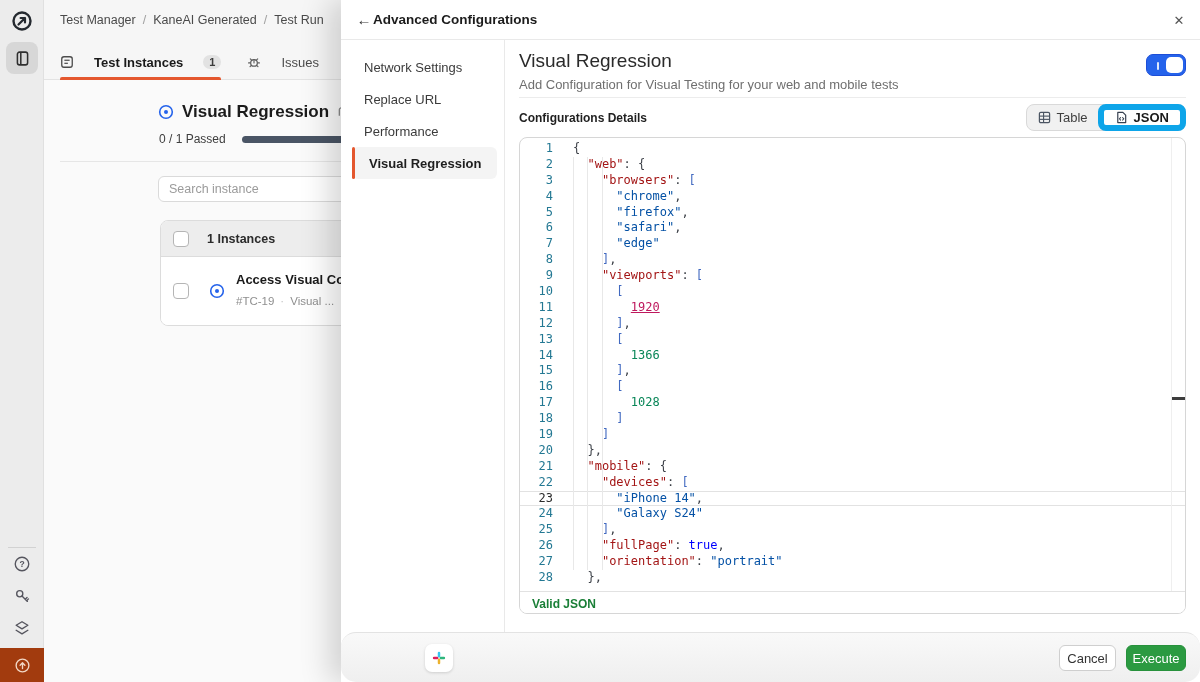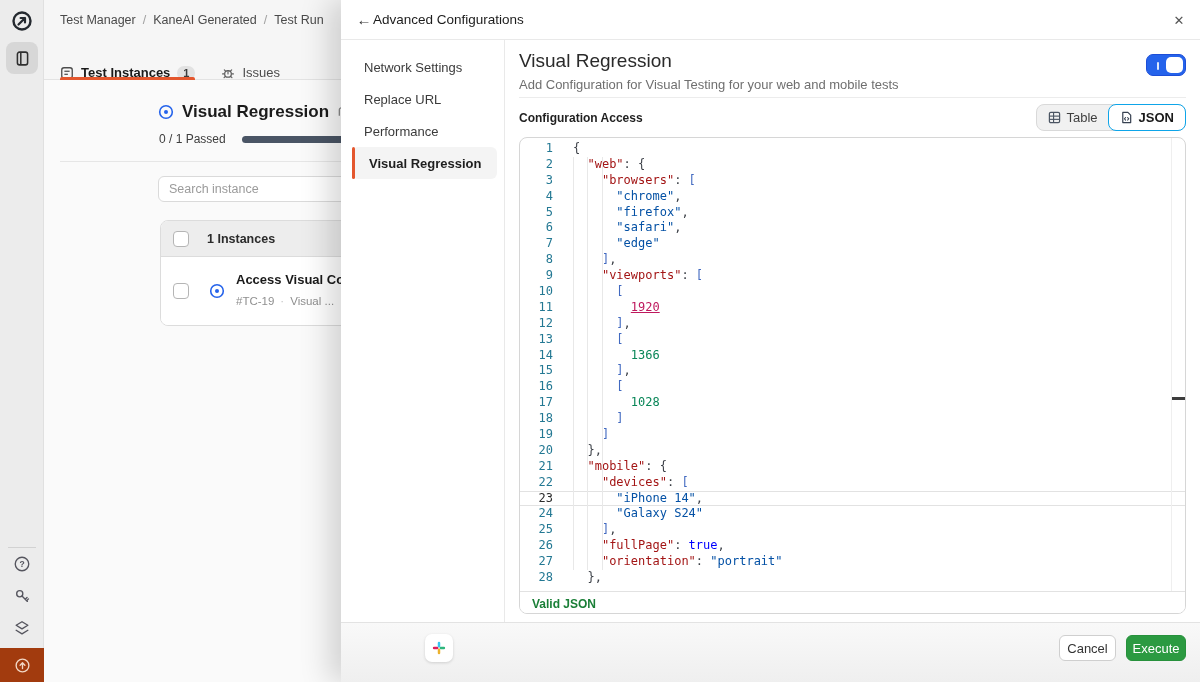--- a/index.html
+++ b/index.html
@@ -13,21 +13,21 @@
   .rail-div { position:absolute; left:8px; top:547px; width:28px; height:1px; background:#d2d2d2; }
   .rail-ico { position:absolute; left:13px; width:18px; height:18px; display:flex; align-items:center; justify-content:center; }
   .rail-block { position:absolute; left:0; top:648px; width:44px; height:34px; background:#a23b0e; display:flex; align-items:center; justify-content:center; }
 
   
   .bgpage { position:absolute; left:44px; top:0; width:1156px; height:682px; background:#fafafa; }
   .topbars { position:absolute; left:0; top:0; right:0; height:80px; background:#f6f6f6; border-bottom:1px solid #e3e3e3; }
   .breadcrumb { position:absolute; left:16px; top:13px; font-size:12.5px; color:#4a4a4a; display:flex; gap:7px; }
   .bc-sep { color:#a0a0a0; }
   .tabrow { position:absolute; left:16px; top:44px; height:36px; display:flex; gap:26px; align-items:center; }
-  .tab { position:relative; height:36px; display:flex; align-items:flex-end; gap:7px; font-size:13px; color:#4c4c4c; cursor:pointer; }
+  .tab { position:relative; height:36px; display:flex; align-items:center; gap:20px; font-size:13px; color:#4c4c4c; cursor:pointer; }
   .tab.active { color:#1a1a1a; font-weight:700; }
   .tab.active::after { content:""; position:absolute; left:0; right:0; bottom:0; height:3px; background:#e4572e; border-radius:2px 2px 0 0; }
   .badge { background:#e2e2e2; color:#3c3c3c; font-size:11px; font-weight:600; border-radius:9px; padding:1px 6px; }
 
   .bgheading { position:absolute; left:114px; top:102px; display:flex; align-items:center; gap:8px; }
   .bgheading .ttl { font-size:17px; font-weight:700; color:#1b1b1b; }
   .progress-row { position:absolute; left:115px; top:131px; display:flex; align-items:center; gap:16px; }
   .progress-label { font-size:12px; color:#3d3d3d; }
   .pbar { width:103px; height:7px; background:#4a5565; border-radius:4px; }
   .pdot { color:#c8c8c8; font-size:14px; }
@@ -43,56 +43,56 @@
   .trow { height:68px; position:relative; background:#fff; }
   .trow .cbx { position:absolute; left:12px; top:26px; }
   .trow .rowdot { position:absolute; left:48px; top:26px; }
   .trow .rtitle { position:absolute; left:75px; top:15px; font-size:13px; font-weight:700; color:#1a1a1a; white-space:nowrap; }
   .trow .rmeta { position:absolute; left:75px; top:38px; font-size:11.5px; color:#8f8f8f; display:flex; align-items:center; gap:6px; white-space:nowrap; }
 
   
   .panel { position:absolute; left:341px; top:0; width:859px; height:682px; background:#fff; box-shadow:-12px 0 28px rgba(0,0,0,.16); z-index:5; }
   .p-header { position:absolute; left:0; top:0; right:0; height:40px; border-bottom:1px solid #e9e9e9; background:#fff; }
   .back-arrow { position:absolute; left:13px; top:9px; width:20px; height:20px; font-size:15px; color:#333; display:flex; align-items:center; justify-content:center; cursor:pointer; }
-  .p-title { position:absolute; left:32px; top:12px; font-size:13.5px; font-weight:400; color:#1c1c1c; }
+  .p-title { position:absolute; left:32px; top:12px; font-size:13.5px; font-weight:700; color:#1c1c1c; }
   .p-close { position:absolute; right:11px; top:10px; width:20px; height:20px; font-size:13px; color:#555; display:flex; align-items:center; justify-content:center; cursor:pointer; }
 
   .p-nav { position:absolute; left:0; top:40px; width:164px; bottom:50px; border-right:1px solid #e9e9e9; padding-top:11px; background:#fff; }
   .nav-item { position:relative; margin:0 7px 0 11px; height:32px; display:flex; align-items:center; border-radius:6px; font-size:13px; color:#3b3b3b; padding-left:12px; cursor:pointer; }
   .nav-item .nav-bar { display:none; }
   .nav-item.active { background:#f4f4f4; color:#1e1e1e; font-weight:600; padding-left:17px; }
   .nav-item.active .nav-bar { display:block; position:absolute; left:0; top:0; bottom:0; width:3px; background:#e4572e; border-radius:2px; }
 
   .c-title { position:absolute; left:178px; top:50px; font-size:19px; color:#2a2a2a; }
   .c-sub { position:absolute; left:178px; top:77px; font-size:13px; color:#6f6f6f; }
   .c-divider { position:absolute; left:178px; top:97px; width:667px; height:1px; background:#ececec; }
   .c-label { position:absolute; left:178px; top:111px; font-size:12px; font-weight:700; color:#1f1f1f; }
 
   .toggle { position:absolute; left:805px; top:54px; width:40px; height:22px; background:#2563eb; border:1px solid #1d4ed8; border-radius:7px; cursor:pointer; }
   .toggle .knob { position:absolute; right:2px; top:2px; width:17px; height:16px; background:#fff; border-radius:5px; }
   .toggle .tick { position:absolute; left:10px; top:7px; width:2px; height:8px; background:rgba(255,255,255,.85); border-radius:1px; }
 
   .segmented { position:absolute; top:104px; right:14px; height:27px; display:flex; align-items:stretch; background:#f1f1f1; border:1px solid #d9d9d9; border-radius:8px; }
   .seg { display:flex; align-items:center; gap:6px; padding:0 11px; font-size:13px; color:#3f3f3f; cursor:pointer; border-radius:8px; }
-  .seg.selected { background:#fff; border:1px solid #0ea5e9; margin:-1px; color:#1a1a1a; font-weight:600;align-items:center; }
+  .seg.selected { background:#fff; border:6px solid #0ea5e9; margin:-1px; color:#1a1a1a; font-weight:600;align-items:center; }
 
   
   .editor { position:absolute; left:178px; top:137px; width:667px; height:477px; border:1px solid #d6d6d6; border-radius:8px; background:#fff; overflow:hidden; }
   .code-area { position:absolute; left:0; top:0; right:0; height:453px; overflow:hidden; padding-top:3px; font-family:"DejaVu Sans Mono","Liberation Mono",monospace; font-size:12px; line-height:15.9px; }
   .cline { display:flex; height:15.9px; white-space:pre; }
   .cline.active { box-shadow: inset 0 1px #e2e2e2, inset 0 -1px #e2e2e2; }
   .lnum { width:33px; text-align:right; color:#237893; flex:0 0 auto; }
   .cline.active .lnum { color:#2b2b2b; }
   .ltxt { margin-left:20px; }
   .guide { position:absolute; top:19px; height:413px; width:1px; background:#e8e8e8; }
   .ov-line { position:absolute; right:13px; top:0; width:1px; height:453px; background:#efefef; }
   .ov-dash { position:absolute; right:0; top:259px; width:13px; height:3px; background:#3d3d3d; }
   .editor-status { position:absolute; left:0; right:0; top:453px; height:24px; border-top:1px solid #e2e2e2; background:#fff; display:flex; align-items:center; padding-left:12px; font-size:12px; font-weight:600; color:#1a7f37;text-align:right; }
 
-  .p-footer { position:absolute; left:0; bottom:0; right:0; height:60px; background:linear-gradient(#f9f9f9,#efefef); border-top:1px solid #e3e3e3; }
+  .p-footer { position:absolute; left:0; bottom:0; right:0; height:50px; background:linear-gradient(#f9f9f9,#efefef); border-top:1px solid #e3e3e3;border-radius:15px; }
   .slack-chip { position:absolute; left:84px; top:11px; width:28px; height:28px; background:#fff; border-radius:7px; box-shadow:0 1px 3px rgba(0,0,0,.15); display:flex; align-items:center; justify-content:center; cursor:pointer; }
   .btn { position:absolute; top:12px; height:26px; border-radius:6px; font-size:13px; display:flex; align-items:center; justify-content:center; cursor:pointer; font-family:"Liberation Sans",sans-serif; }
   .btn-cancel { right:84px; width:57px; background:#fff; border:1px solid #cfcfcf; color:#333; }
   .btn-execute { right:14px; width:60px; background:#2b9a41; border:1px solid #27913c; color:#fff; font-weight:400; }
 
   .dotsep { color:#c4c4c4; }
   svg { display:block; }
 </style>
 </head>
 <body>
@@ -241,21 +241,21 @@
         </div>
       </div>
 
     <div class="c-title">Visual Regression</div>
     <div class="c-sub">Add Configuration for Visual Testing for your web and mobile tests</div>
     <div class="toggle">
       <span class="tick"></span>
       <span class="knob"></span>
     </div>
     <div class="c-divider"></div>
-    <div class="c-label">Configuration Access</div>
+    <div class="c-label">Configurations Details</div>
 
     <div class="segmented">
       <div class="seg">
         <svg width="13" height="13" viewBox="0 0 14 14">
             <rect x="1.5" y="1.5" width="11" height="11" rx="1.5" fill="none" stroke="#4b5563" stroke-width="1.3"></rect>
             <line x1="1.5" y1="5.5" x2="12.5" y2="5.5" stroke="#4b5563" stroke-width="1.2"></line>
             <line x1="1.5" y1="9" x2="12.5" y2="9" stroke="#4b5563" stroke-width="1.2"></line>
             <line x1="6" y1="1.5" x2="6" y2="12.5" stroke="#4b5563" stroke-width="1.2"></line>
           </svg>
         <span>Table</span>

